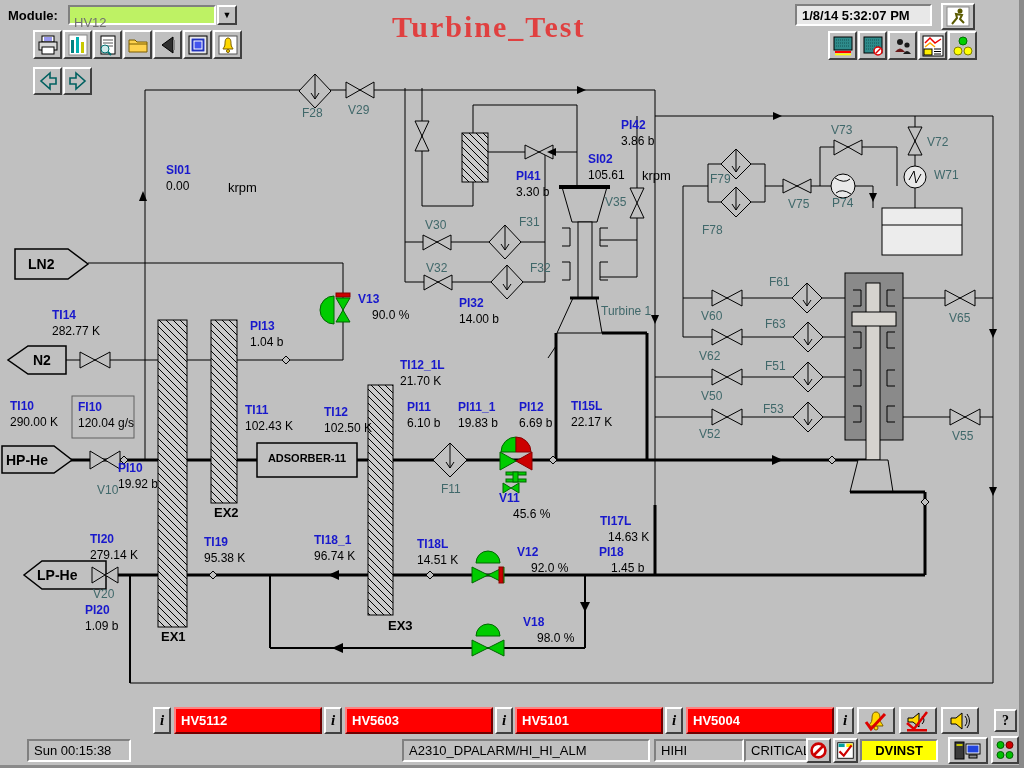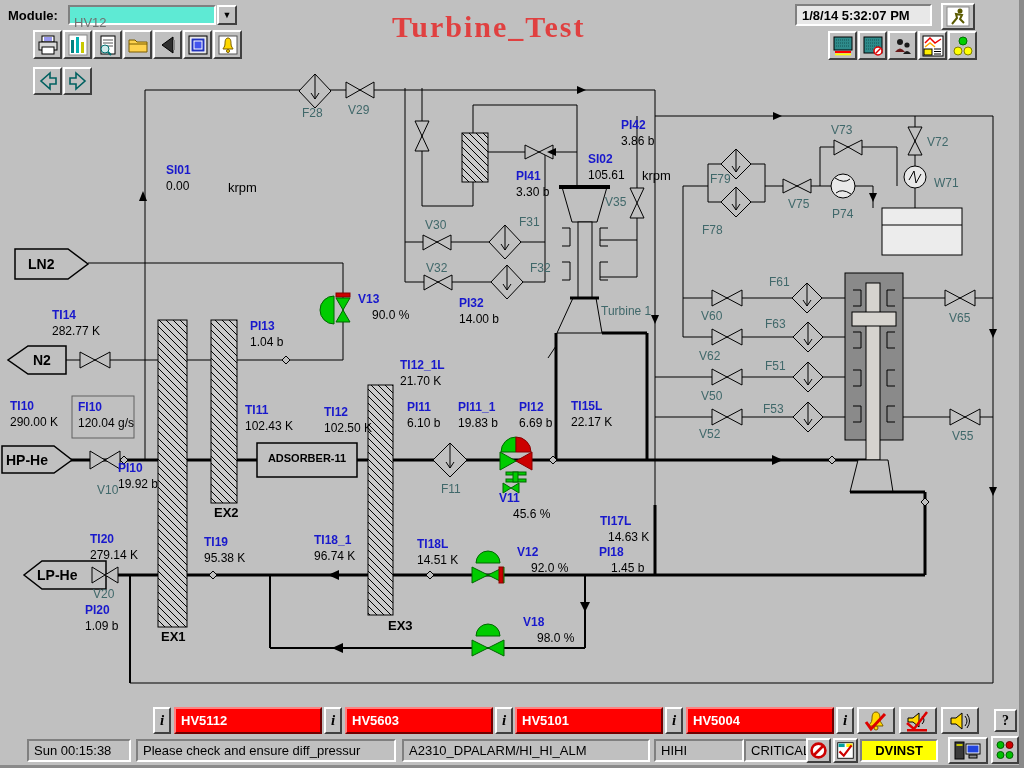--- a/index.html
+++ b/index.html
@@ -16,21 +16,21 @@
   .in{position:absolute;font:bold 12px "Liberation Sans",sans-serif;color:#1818cc;
       line-height:16px;white-space:nowrap;}
   .in .val{display:block;color:#000;font-weight:normal;}
   .unit{position:absolute;font:13px "Liberation Sans",sans-serif;color:#000;white-space:nowrap;}
   .eq{position:absolute;font:12px "Liberation Sans",sans-serif;color:#40686a;white-space:nowrap;}
   .bk{position:absolute;font:bold 13px "Liberation Sans",sans-serif;color:#000;white-space:nowrap;}
   .flagtxt{position:absolute;font:bold 14px "Liberation Sans",sans-serif;color:#000;}
   #title{position:absolute;left:392px;top:10px;font:bold 30px "Liberation Serif",serif;
          color:#e04040;letter-spacing:2px;}
   #moduleLabel{position:absolute;left:8px;top:8px;font:bold 13px "Liberation Sans",sans-serif;color:#000;}
-  #moduleValue{position:absolute;left:68px;top:5px;width:148px;height:20px;background:#5eead4;
+  #moduleValue{position:absolute;left:68px;top:5px;width:148px;height:20px;background:#bef264;
                border-top:2px solid #808080;border-left:2px solid #808080;border-right:2px solid #fff;
                border-bottom:2px solid #fff;box-sizing:border-box;font:13px "Liberation Sans",sans-serif;
                color:#707070;padding:8px 4px;}
   #dropBtn{left:217px;top:5px;width:20px;height:20px;font-size:9px;color:#000;}
   #dateBox{left:795px;top:4px;width:137px;height:22px;font-weight:bold;background:#e8e8e8;}
   .abtn{position:absolute;top:707px;height:27px;width:148px;background:#ff0000;
         border-top:2px solid #ff8080;border-left:2px solid #ff8080;border-right:2px solid #700000;
         border-bottom:2px solid #700000;box-sizing:border-box;color:#fff;
         font:bold 13px "Liberation Sans",sans-serif;display:flex;align-items:center;
         padding-left:5px;white-space:nowrap;overflow:hidden;}
@@ -415,23 +415,23 @@
   <div class="eq" style="left:530px;top:261px">F32</div>
   <div class="eq" style="left:605px;top:195px">V35</div>
   <div class="eq" style="left:97px;top:483px">V10</div>
   <div class="eq" style="left:93px;top:587px">V20</div>
   <div class="eq" style="left:441px;top:482px">F11</div>
   <div class="eq" style="left:601px;top:304px">Turbine 1</div>
   <div class="eq" style="left:710px;top:172px">F79</div>
   <div class="eq" style="left:702px;top:223px">F78</div>
   <div class="eq" style="left:831px;top:123px">V73</div>
   <div class="eq" style="left:927px;top:135px">V72</div>
-  <div class="eq" style="left:934px;top:176px">W71</div>
+  <div class="eq" style="left:934px;top:168px">W71</div>
   <div class="eq" style="left:788px;top:197px">V75</div>
-  <div class="eq" style="left:832px;top:207px">P74</div>
+  <div class="eq" style="left:832px;top:196px">P74</div>
   <div class="eq" style="left:701px;top:309px">V60</div>
   <div class="eq" style="left:699px;top:349px">V62</div>
   <div class="eq" style="left:701px;top:389px">V50</div>
   <div class="eq" style="left:699px;top:427px">V52</div>
   <div class="eq" style="left:769px;top:275px">F61</div>
   <div class="eq" style="left:765px;top:317px">F63</div>
   <div class="eq" style="left:765px;top:359px">F51</div>
   <div class="eq" style="left:763px;top:402px">F53</div>
   <div class="eq" style="left:949px;top:311px">V65</div>
   <div class="eq" style="left:952px;top:429px">V55</div>
@@ -466,21 +466,20 @@
     </div>
   <div class="btn" style="left:941px;top:707px;width:38px;height:27px">
     <svg width="26" height="22" viewBox="0 0 26 22">
         <path d="M4,8 H9 L15,3 V19 L9,14 H4 Z" fill="#ffd800" stroke="#000"></path>
         <path d="M18,6 Q22,11 18,16 M20,4 Q25,11 20,18" stroke="#000" fill="none"></path>
       </svg>
     </div>
   <div class="btn" style="left:994px;top:709px;width:23px;height:23px;font:bold 14px 'Liberation Serif',serif">?</div>
 
   <div class="sunk srow" style="left:3px;width:104px">Sun 00:15:38</div>
-  <div class="sunk srow" style="left:112px;width:260px">Please check and ensure diff_pressur</div>
   <div class="sunk srow" style="left:378px;width:248px">A2310_DPALARM/HI_HI_ALM</div>
   <div class="sunk srow" style="left:630px;width:90px">HIHI</div>
   <div class="sunk srow" style="left:720px;width:84px">CRITICAL</div>
   <div class="btn" style="left:806px;top:738px;width:25px;height:25px">
     <svg width="19" height="19" viewBox="0 0 22 22">
         <circle cx="11" cy="11" r="8" fill="#fff" stroke="#cc0000" stroke-width="3"></circle>
         <line x1="5.5" y1="16.5" x2="16.5" y2="5.5" stroke="#cc0000" stroke-width="3"></line>
       </svg>
     </div>
   <div class="btn" style="left:833px;top:738px;width:25px;height:25px">

